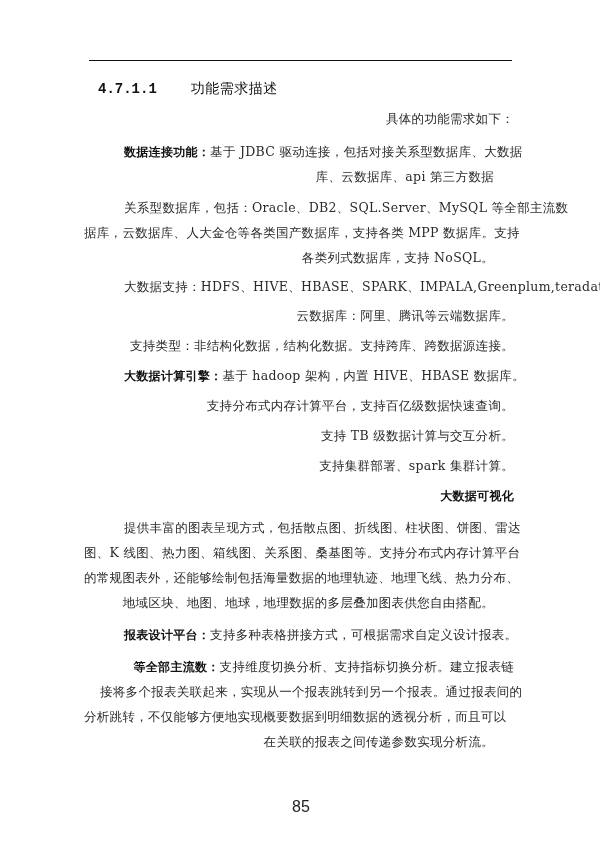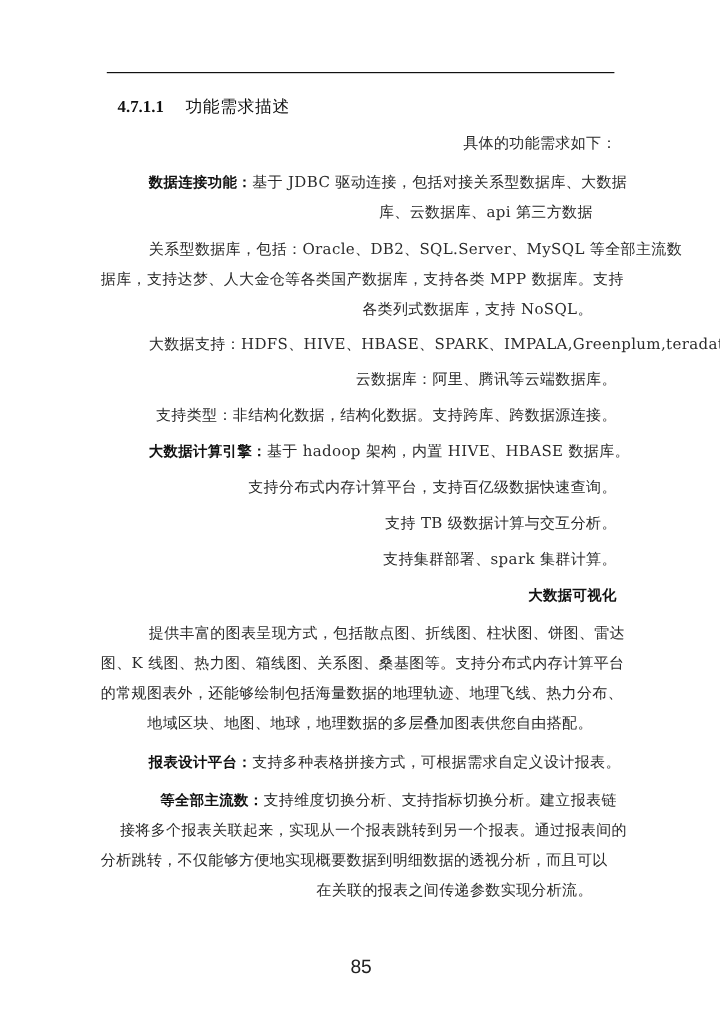--- a/index.html
+++ b/index.html
@@ -2,21 +2,21 @@
 <html><head>
   <meta charset="utf-8">
   <style>
     html, body { margin: 0; padding: 0; }
     body {
       width: 600px; height: 848px; background: #ffffff; position: relative; overflow: hidden;
       font-family: "DejaVu Serif", "Liberation Serif", serif; color: #222;
     }
     .rule { position: absolute; left: 89px; top: 60px; width: 423px; height: 1px; background: #111; }
     .heading { position: absolute; left: 98px; top: 80px; font-size: 14px; font-weight: bold; color: #111; white-space: nowrap; }
-    .heading .num { font-family: Liberation Serif, serif; margin-right: 18px; }
+    .heading .num { font-family: Liberation Mono, monospace; margin-right: 34px; }
     .heading .title { font-family: Liberation Mono, monospace; font-weight: normal; letter-spacing: 0.5px; }
     .p { position: absolute; left: 104px; width: 410px; font-size: 12.5px; line-height: 26px; letter-spacing: 0.3px; white-space: nowrap; color: #2a2a2a; text-align: right; }
     .p.indent { text-indent: 20px; left: 104px; }
     .p.full { left: 104px; }
     .b { font-weight: bold; font-family: Liberation Sans, sans-serif; font-size: 12px; color: #111; }
     .page-num { position: absolute; left: 292px; top: 798px; font-size: 16px; font-family: "Liberation Sans", sans-serif; color: #222; }
     .watermark { position: absolute; left: 430px; top: 864px; font-size: 18px; font-family: "DejaVu Sans", sans-serif; color: #333; letter-spacing: 0.5px; }
   </style>
 </head>
 <body>
@@ -26,21 +26,21 @@
 <div class="heading">
   <span class="num">4.7.1.1</span><span class="title">功能需求描述</span>
 </div>
 
 <div class="p indent" style="top:106px">具体的功能需求如下：</div>
 
 <div class="p indent" style="top:139px"><span class="b">数据连接功能：</span><span>基于 JDBC 驱动连接，包括对接关系型数据库、大数据</span></div>
 <div class="p full" style="top:164px; left:84px">库、云数据库、api 第三方数据</div>
 
 <div class="p indent" style="top:195px">关系型数据库，包括：Oracle、DB2、SQL.Server、MySQL 等全部主流数</div>
-<div class="p full" style="top:220px; left:84px">据库，支持达梦、人大金仓等各类国产数据库，支持各类 MPP 数据库。支持</div>
+<div class="p full" style="top:220px; left:84px">据库，云数据库、人大金仓等各类国产数据库，支持各类 MPP 数据库。支持</div>
 <div class="p full" style="top:245px; left:84px">各类列式数据库，支持 NoSQL。</div>
 
 <div class="p indent" style="top:274px">大数据支持：HDFS、HIVE、HBASE、SPARK、IMPALA,Greenplum,teradata</div>
 <div class="p indent" style="top:303px">云数据库：阿里、腾讯等云端数据库。</div>
 <div class="p indent" style="top:333px">支持类型：非结构化数据，结构化数据。支持跨库、跨数据源连接。</div>
 
 <div class="p indent" style="top:363px"><span class="b">大数据计算引擎：</span><span>基于 hadoop 架构，内置 HIVE、HBASE 数据库。</span></div>
 
 <div class="p indent" style="top:393px">支持分布式内存计算平台，支持百亿级数据快速查询。</div>
 <div class="p indent" style="top:423px">支持 TB 级数据计算与交互分析。</div>

